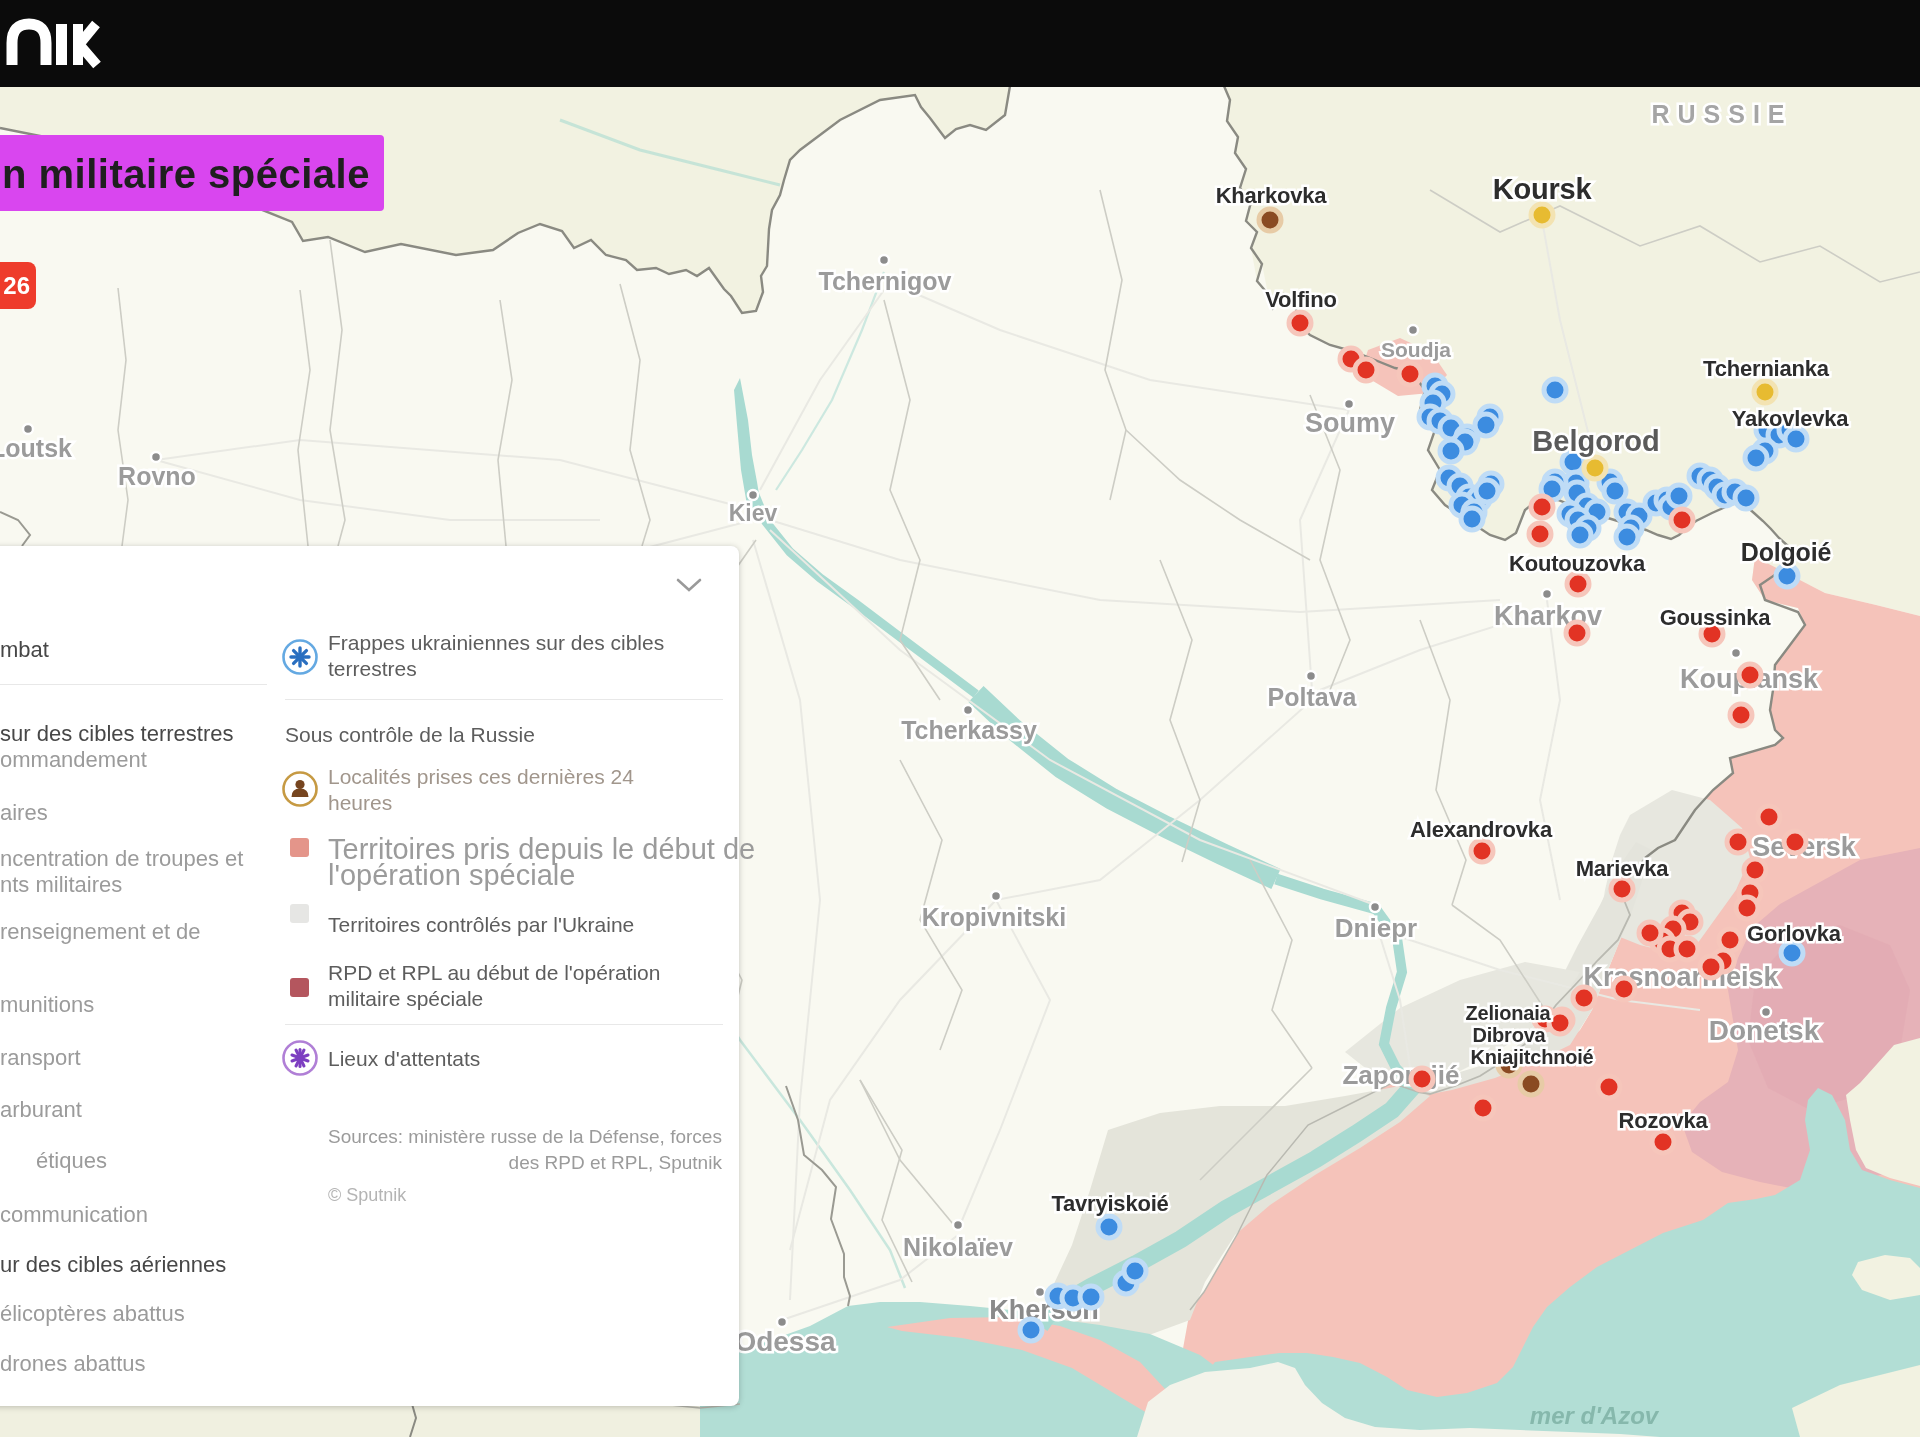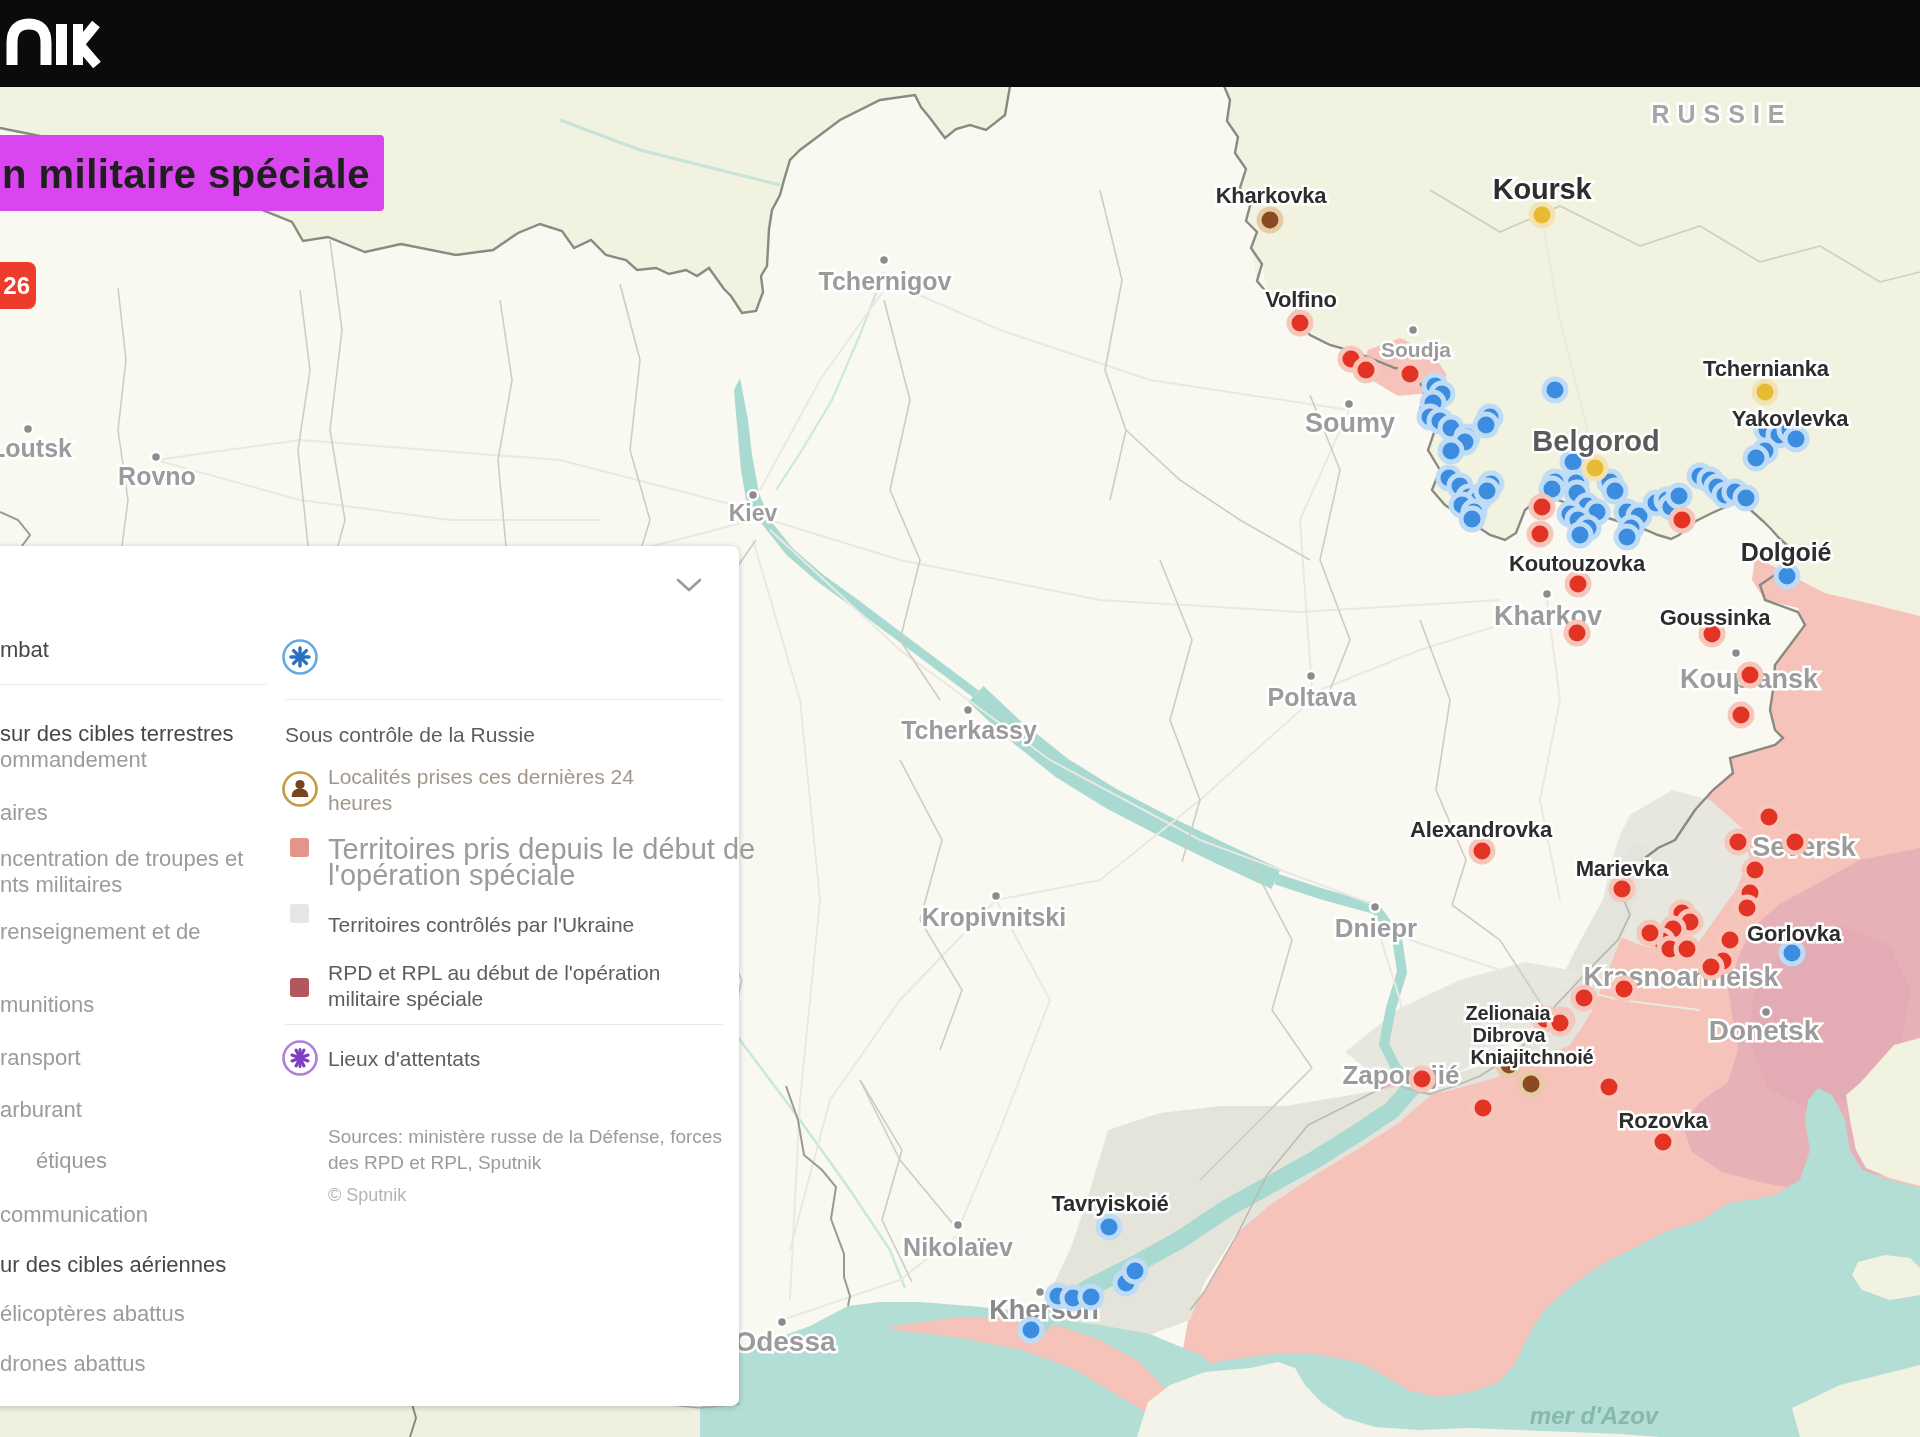--- a/index.html
+++ b/index.html
@@ -320,27 +320,28 @@
     <div class="lit" style="left:12px;top:373px;">renseignement et de</div>
     <div class="lit" style="left:12px;top:446px;">munitions</div>
     <div class="lit" style="left:12px;top:499px;">ransport</div>
     <div class="lit" style="left:12px;top:551px;">arburant</div>
     <div class="lit" style="left:12px;top:602px;padding-left:36px;">étiques</div>
     <div class="lit" style="left:12px;top:656px;">communication</div>
     <div class="litd" style="left:12px;top:706px;">ur des cibles aériennes</div>
     <div class="lit" style="left:12px;top:755px;">élicoptères abattus</div>
     <div class="lit" style="left:12px;top:805px;">drones abattus</div>
     
+    <div class="rt" style="top:84px;">Frappes ukrainiennes sur des cibles<br>terrestres</div>
     <div class="sep" style="left:297px;top:153px;width:438px;"></div>
     <div class="rt" style="left:297px;top:176px;">Sous contrôle de la Russie</div>
     <div class="rtl" style="top:218px;">Localités prises ces dernières 24<br>heures</div>
     <div class="sq" style="top:292px;background:#e4958a;"></div>
     <div class="rtg" style="top:290px;">Territoires pris depuis le début de<br>l'opération spéciale</div>
     <div class="sq" style="top:358px;background:#e6e6e4;"></div>
     <div class="rt" style="top:366px;">Territoires contrôlés par l'Ukraine</div>
     <div class="sq" style="top:432px;background:#b4565e;"></div>
     <div class="rt" style="top:414px;">RPD et RPL au début de l'opération<br>militaire spéciale</div>
     <div class="sep" style="left:297px;top:478px;width:438px;"></div>
     <div class="rt" style="top:500px;">Lieux d'attentats</div>
-    <div class="rtg" style="top:578px;font-size:19px;">Sources: ministère russe de la Défense, forces<br>des RPD et RPL, Sputnik</div>
+    <div class="rtg" style="top:578px;font-size:19px;text-align:right;">Sources: ministère russe de la Défense, forces<br>des RPD et RPL, Sputnik</div>
     <div class="rtg" style="top:636px;font-size:18px;color:#b4b4b4;">© Sputnik</div>
   </div>
 </div>
 
 </body></html>

